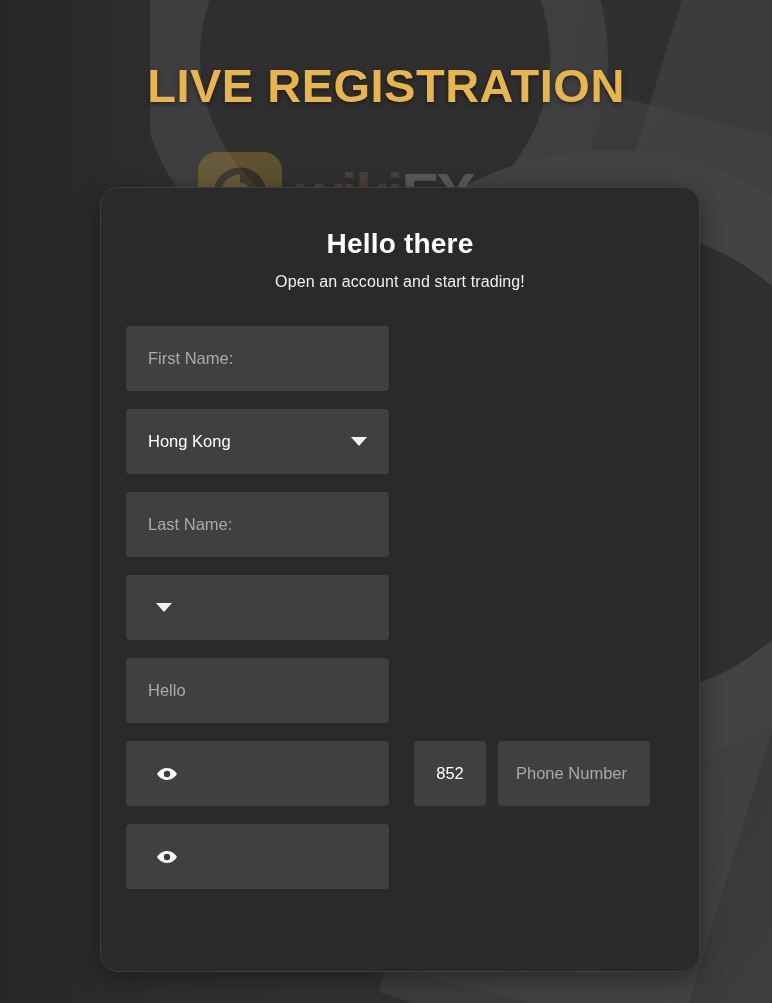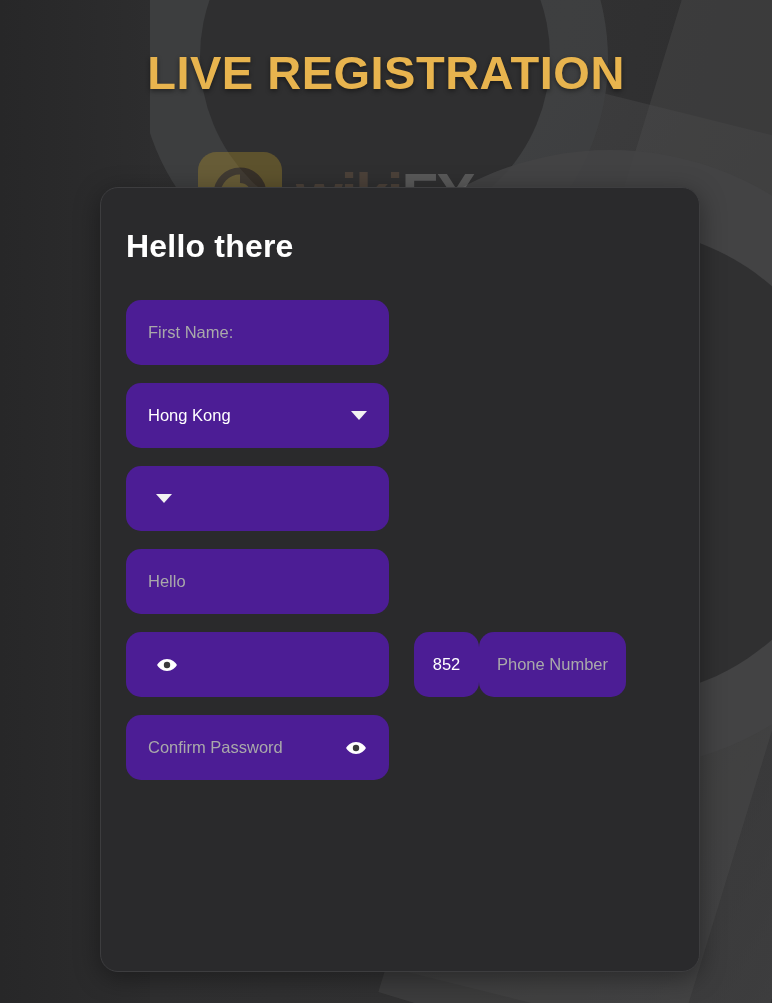--- a/index.html
+++ b/index.html
@@ -118,21 +118,21 @@
   #watermark-mid {
     left: 200px; top: 512px;
     opacity: 0.17;
   }
   #watermark-mid .wm-logo { width: 84px; height: 84px; }
   #watermark-mid .wm-text { font-size: 60px; }
 
   
   #page-title {
     position: absolute;
-    top: 45px; left: 0; right: 0;
+    top: 58px; left: 0; right: 0;
     text-align: center;
     font-size: 47px;
     font-weight: bold;
     letter-spacing: 0.5px;
     color: #e8b44e;
     text-shadow: 0 2px 5px rgba(0,0,0,.45);
   }
 
   
   #register-card {
@@ -142,22 +142,23 @@
     width: 600px;
     height: 785px;
     background: #2a2a2c;
     border: 1px solid #3d3d3f;
     border-radius: 18px;
     box-shadow: 0 6px 26px rgba(0,0,0,.38);
     padding: 0 25px;
   }
 
   .card-heading {
+    text-align: center;
     color: #ffffff;
-    font-size: 32px;
+    font-size: 28px;
     font-weight: bold;
     margin-top: 40px;
     letter-spacing: .2px;
   }
   .card-subheading {
     text-align: center;
     color: #f0f0f0;
     font-size: 16px;
     margin-top: 13px;
     letter-spacing: .1px;
@@ -168,22 +169,22 @@
     margin-top: 35px;
     display: flex;
     flex-wrap: wrap;
     gap: 18px 25px;
   }
   .col { width: 263px; }
 
   .field {
     position: relative;
     height: 65px;
-    background: #4c1d95;
-    border-radius: 15px;
+    background: #404040;
+    border-radius: 4px;
     display: flex;
     align-items: center;
     padding: 0 22px;
     font-size: 16.5px;
   }
   .field.placeholder-text { color: #a9a9aa; }
   .field.value-text { color: #ffffff; justify-content: space-between; }
 
   .field .field-label {
     flex: 1;
@@ -198,21 +199,22 @@
     border-top: 9px solid #f2f2f2;
     margin-left: 8px;
     flex: none;
   }
 
   .eye-icon { flex: none; margin-left: 8px; display: block; }
 
   
   .phone-row {
     display: flex;
-    width: 212px;
+    gap: 12px;
+    width: 236px;
   }
   .phone-code {
     width: 72px;
     padding: 0;
     justify-content: center;
     color: #ffffff;
   }
   .phone-number { flex: 1; padding: 16px 18px; }
 
   .spacer-col { width: 263px; height: 65px; }
@@ -264,32 +266,36 @@
     </svg>
   </div>
   <div class="wm-text"><span class="wm-accent">wiki</span><span>FX</span></div>
 </div>
 
 <div id="page-title">LIVE REGISTRATION</div>
 
 <div id="register-card">
 
   <div class="card-heading">Hello there</div>
+  <div class="card-subheading">Open an account and start trading!</div>
 
   <div class="form-grid">
 
     <div class="field placeholder-text col">
       <span class="field-label">First Name:</span>
     </div>
 
     <div class="field value-text col">
       <span class="field-label">Hong Kong</span>
       <span class="caret-icon"></span>
     </div>
 
+    <div class="field placeholder-text col">
+      <span class="field-label">Last Name:</span>
+    </div>
 
     <div class="field value-text col">
       <span class="caret-icon"></span>
     </div>
 
     <div class="field placeholder-text col">
       <span class="field-label">Hello</span>
     </div>
 
     <div class="field placeholder-text col">
@@ -302,21 +308,20 @@
     <div class="phone-row">
       <div class="field phone-code">
         <span>852</span>
       </div>
       <div class="field phone-number placeholder-text">
         <span class="field-label">Phone Number</span>
       </div>
     </div>
 
     <div class="field placeholder-text col">
-      <span class="field-label">Confirm Password</span>
       <svg class="eye-icon" width="22" height="22" viewBox="0 0 24 24">
         <path d="M12 5.5C6.8 5.5 2.6 9.2 1.2 12c1.4 2.8 5.6 6.5 10.8 6.5S21.4 14.8 22.8 12C21.4 9.2 17.2 5.5 12 5.5z" fill="#ffffff"></path>
         <circle cx="12" cy="12" r="3.5" fill="#3a3a3b"></circle>
       </svg>
     </div>
 
     <div class="spacer-col"></div>
 
   </div>
 

